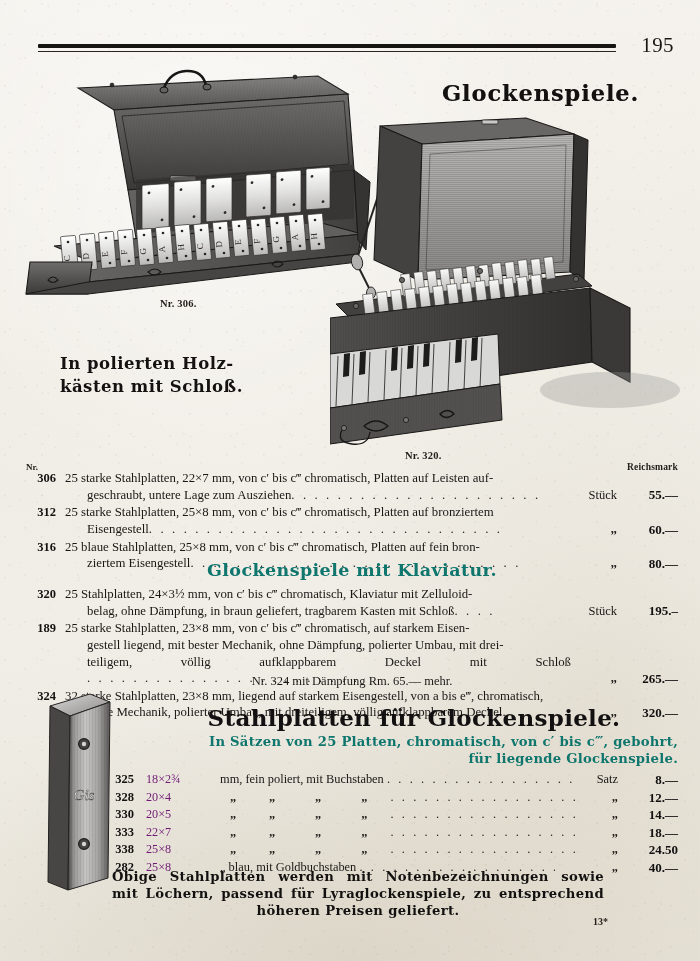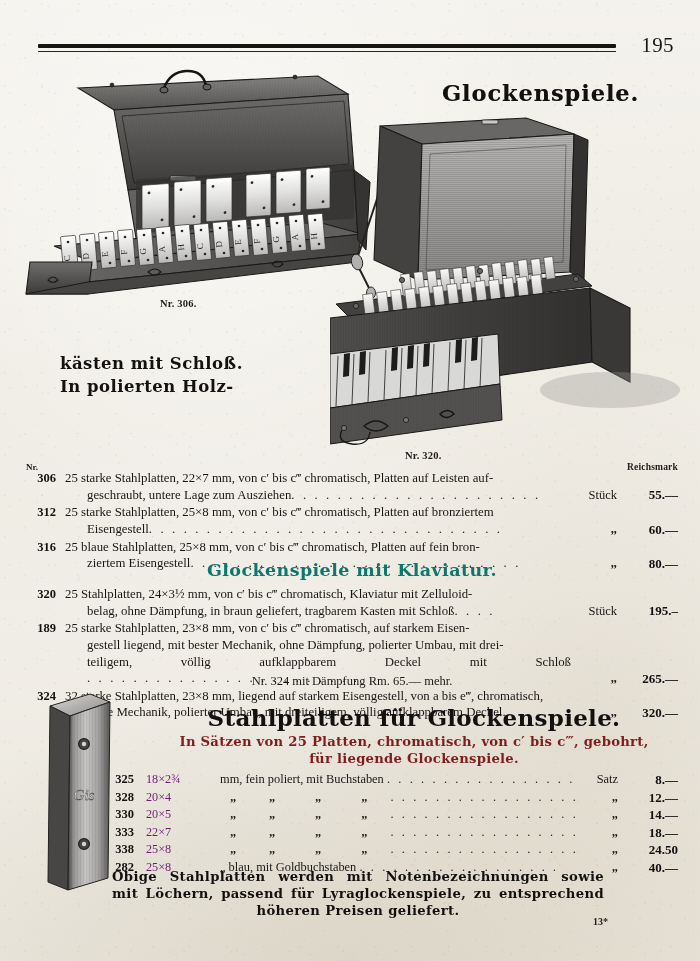--- a/index.html
+++ b/index.html
@@ -231,27 +231,27 @@
     font-weight: bold;
     font-size: 23px;
     letter-spacing: 0.3px;
     color: #121010;
   }
   #plates-sub {
     position: absolute;
     left: 150px;
     width: 528px;
     top: 733px;
-    text-align: center;
+    text-align: right;
     font-family: "DejaVu Serif", serif;
     font-weight: bold;
     font-size: 13.2px;
     line-height: 1.32;
     letter-spacing: 0.25px;
-    color: #7f1d1d;
+    color: #0f766e;
   }
 
   
   #tbl-plates .row { margin-bottom: 1.5px; }
   #tbl-plates .p-num {
     flex: 0 0 108px;
     text-align: right;
     font-size: 12.5px;
     font-weight: bold;
     padding-right: 12px;
@@ -627,22 +627,22 @@
     </g>
     <circle cx="14" cy="320" r="2.6" fill="#7d756a" stroke="#1e1a15" stroke-width="0.8"></circle>
     <circle cx="76" cy="312" r="2.6" fill="#7d756a" stroke="#1e1a15" stroke-width="0.8"></circle>
 
     <ellipse cx="280" cy="282" rx="70" ry="18" fill="#9c958a" opacity="0.35"></ellipse>
   </svg>
 
   <div class="fig-caption" id="cap-320">Nr. 320.</div>
 
   <div class="subhead-left">
+    <div>In polierten Holz-</div>
     <div>kästen mit Schloß.</div>
-    <div>In polierten Holz-</div>
   </div>
 
   <div class="col-head-nr" style="top:462px">Nr.</div>
   <div class="col-head-rm" style="top:462px">Reichsmark</div>
 
   <div class="tbl" id="tbl-cases">
 
     <div class="row">
       <div class="r-num">306</div>
       <div class="r-body">

